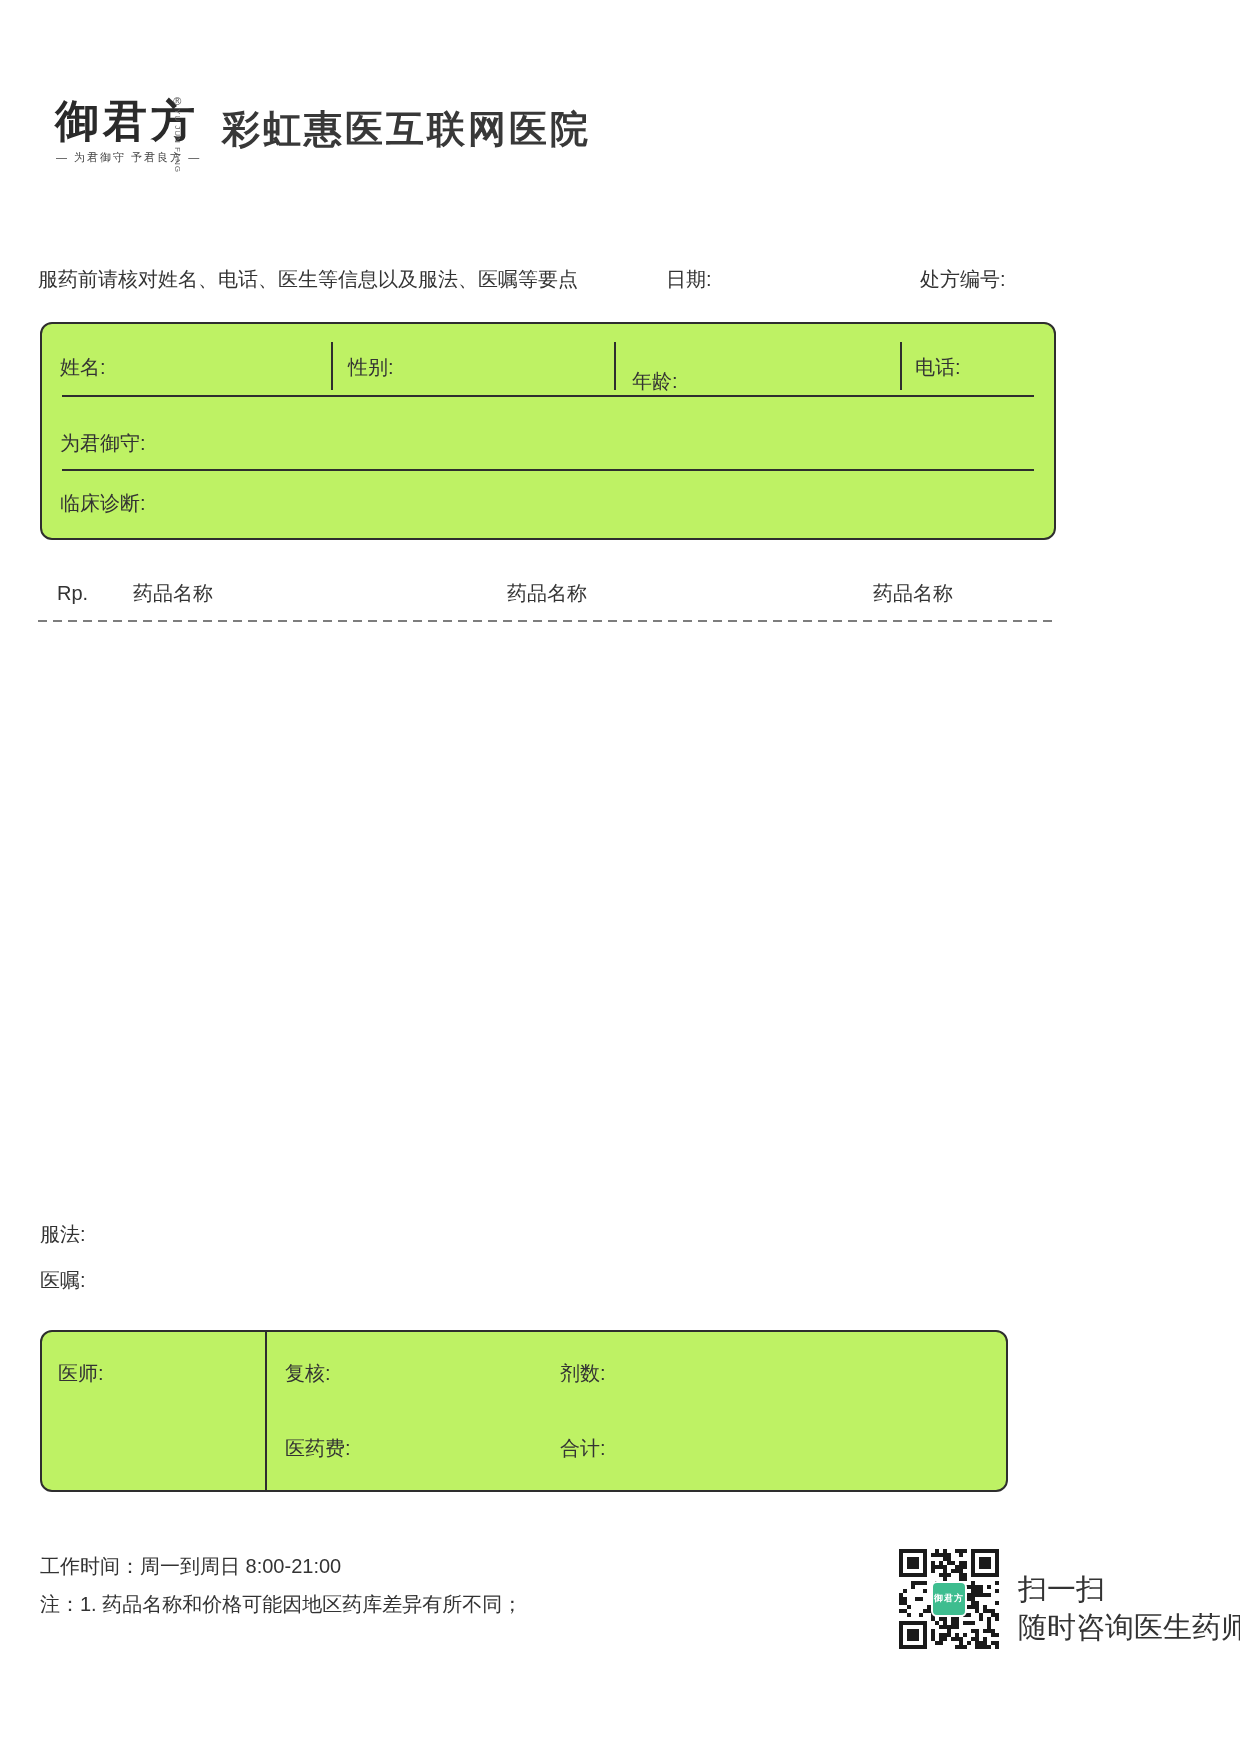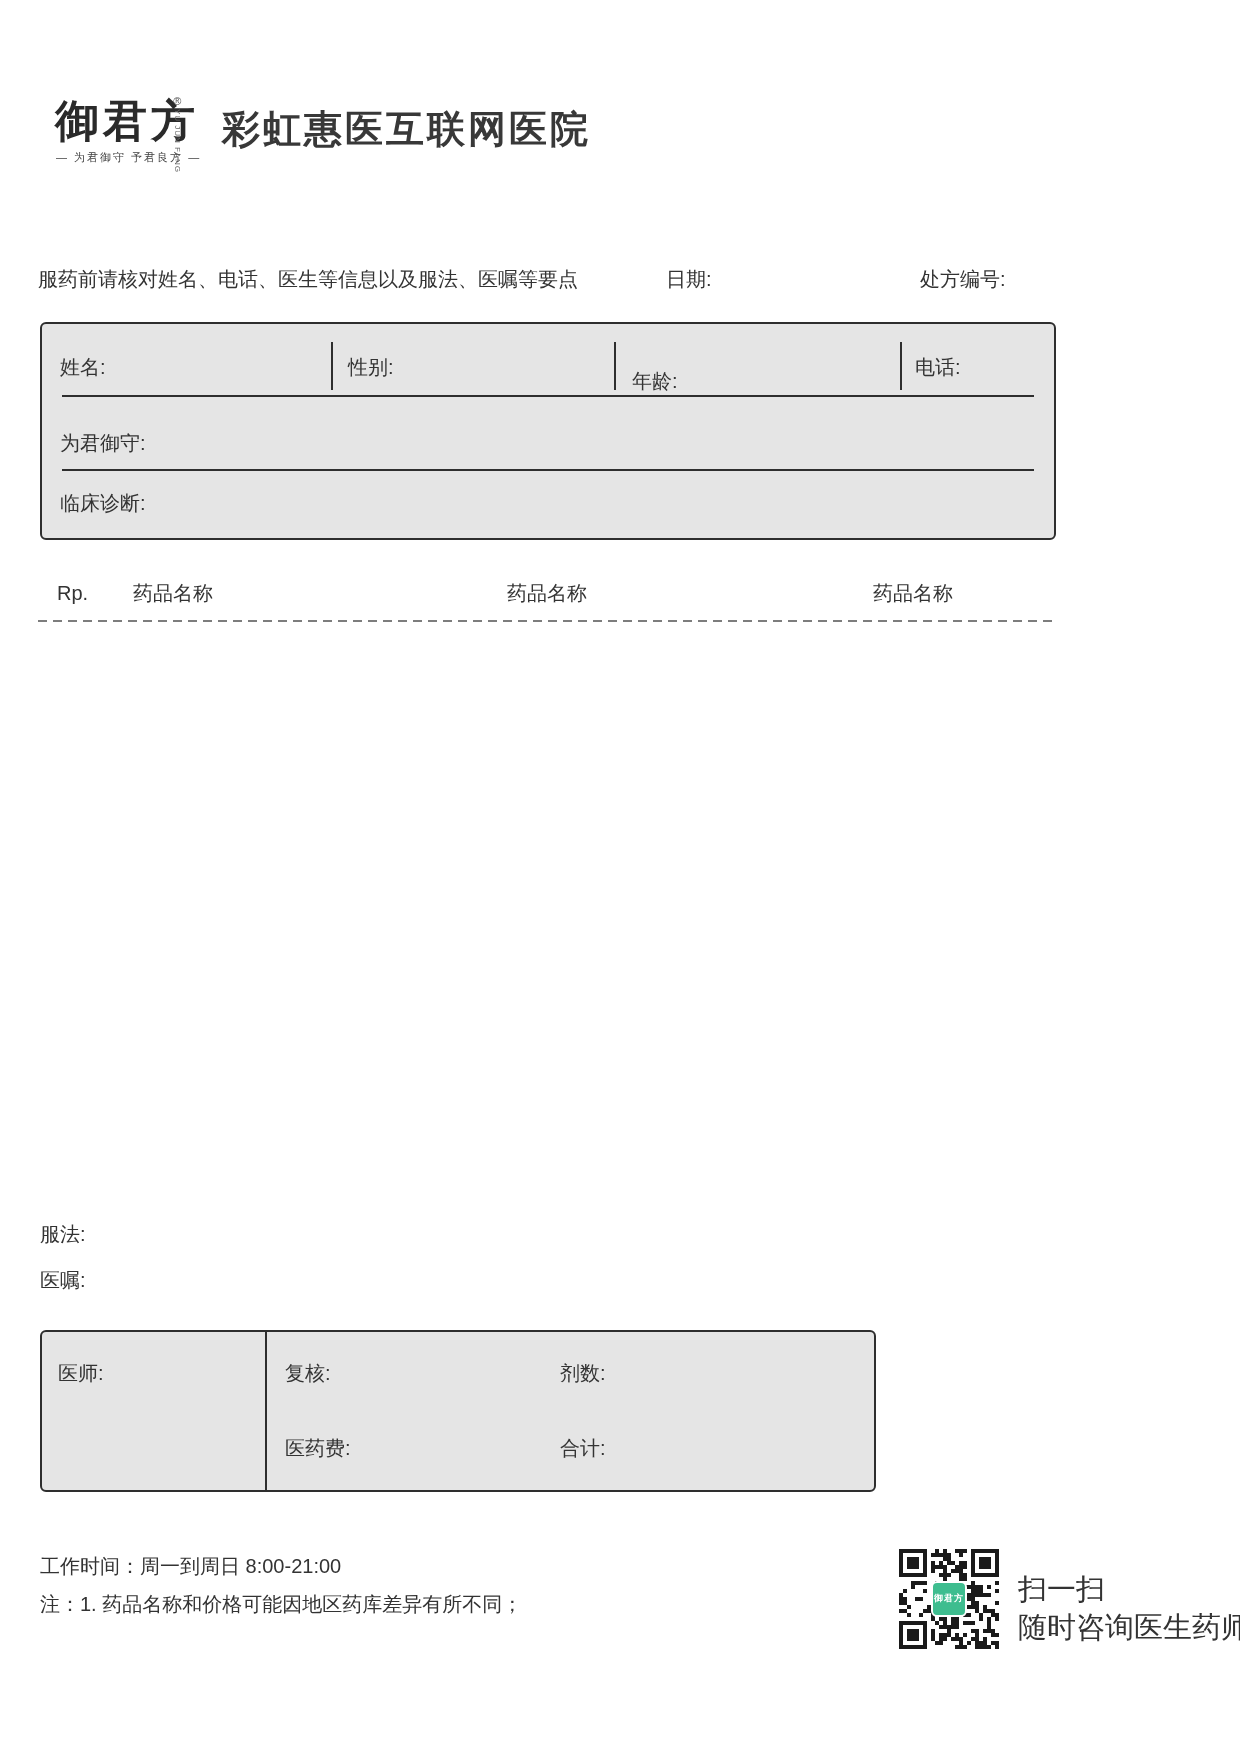--- a/index.html
+++ b/index.html
@@ -47,22 +47,22 @@
     white-space: nowrap;
   }
 
   
   .lbl { font-size: 20px; color: #333; white-space: nowrap; }
 
   
   .round-box {
     position: absolute;
     border: 2px solid #2e2e2e;
-    border-radius: 6px;
-    background: #e5e5e5;
+    border-radius: 12px;
+    background: #bef264;
     padding-left: 36px;
   }
   .vline { position: absolute; width: 2px; background: #2e2e2e; }
   .hline { position: absolute; height: 2px; background: #2e2e2e; left: 20px; width: calc(100% - 40px); }
 
   .dashed-line {
     position: absolute;
     height: 2px;
     background: repeating-linear-gradient(90deg, #7d7d7d 0 9px, transparent 9px 15px);
   }
@@ -127,21 +127,21 @@
   <div class="abs lbl" style="left:507px; top:580px;">药品名称</div>
   <div class="abs lbl" style="left:873px; top:580px;">药品名称</div>
 
   <div class="dashed-line" style="left:38px; top:620px; width:1020px;"></div>
 
   <div class="abs" style="left:38px; top:630px; width:1020px; height:570px;"></div>
 
   <div class="abs lbl" style="left:40px; top:1221px;">服法:</div>
   <div class="abs lbl" style="left:40px; top:1267px;">医嘱:</div>
 
-  <div class="round-box" style="left:40px; top:1330px; width:836px; height:162px;">
+  <div class="round-box" style="left:40px; top:1330px; width:968px; height:162px;">
     <div class="vline" style="left:223px; top:0; height:100%;"></div>
     <div class="abs lbl" style="left:16px; top:28px;">医师:</div>
     <div class="abs lbl" style="left:243px; top:28px;">复核:</div>
     <div class="abs lbl" style="left:518px; top:28px;">剂数:</div>
     <div class="abs lbl" style="left:243px; top:103px;">医药费:</div>
     <div class="abs lbl" style="left:518px; top:103px;">合计:</div>
   </div>
 
   <div class="abs lbl" style="left:40px; top:1553px;">工作时间：周一到周日 8:00-21:00</div>
   <div class="abs lbl" style="left:40px; top:1591px;">注：1. 药品名称和价格可能因地区药库差异有所不同；</div>

